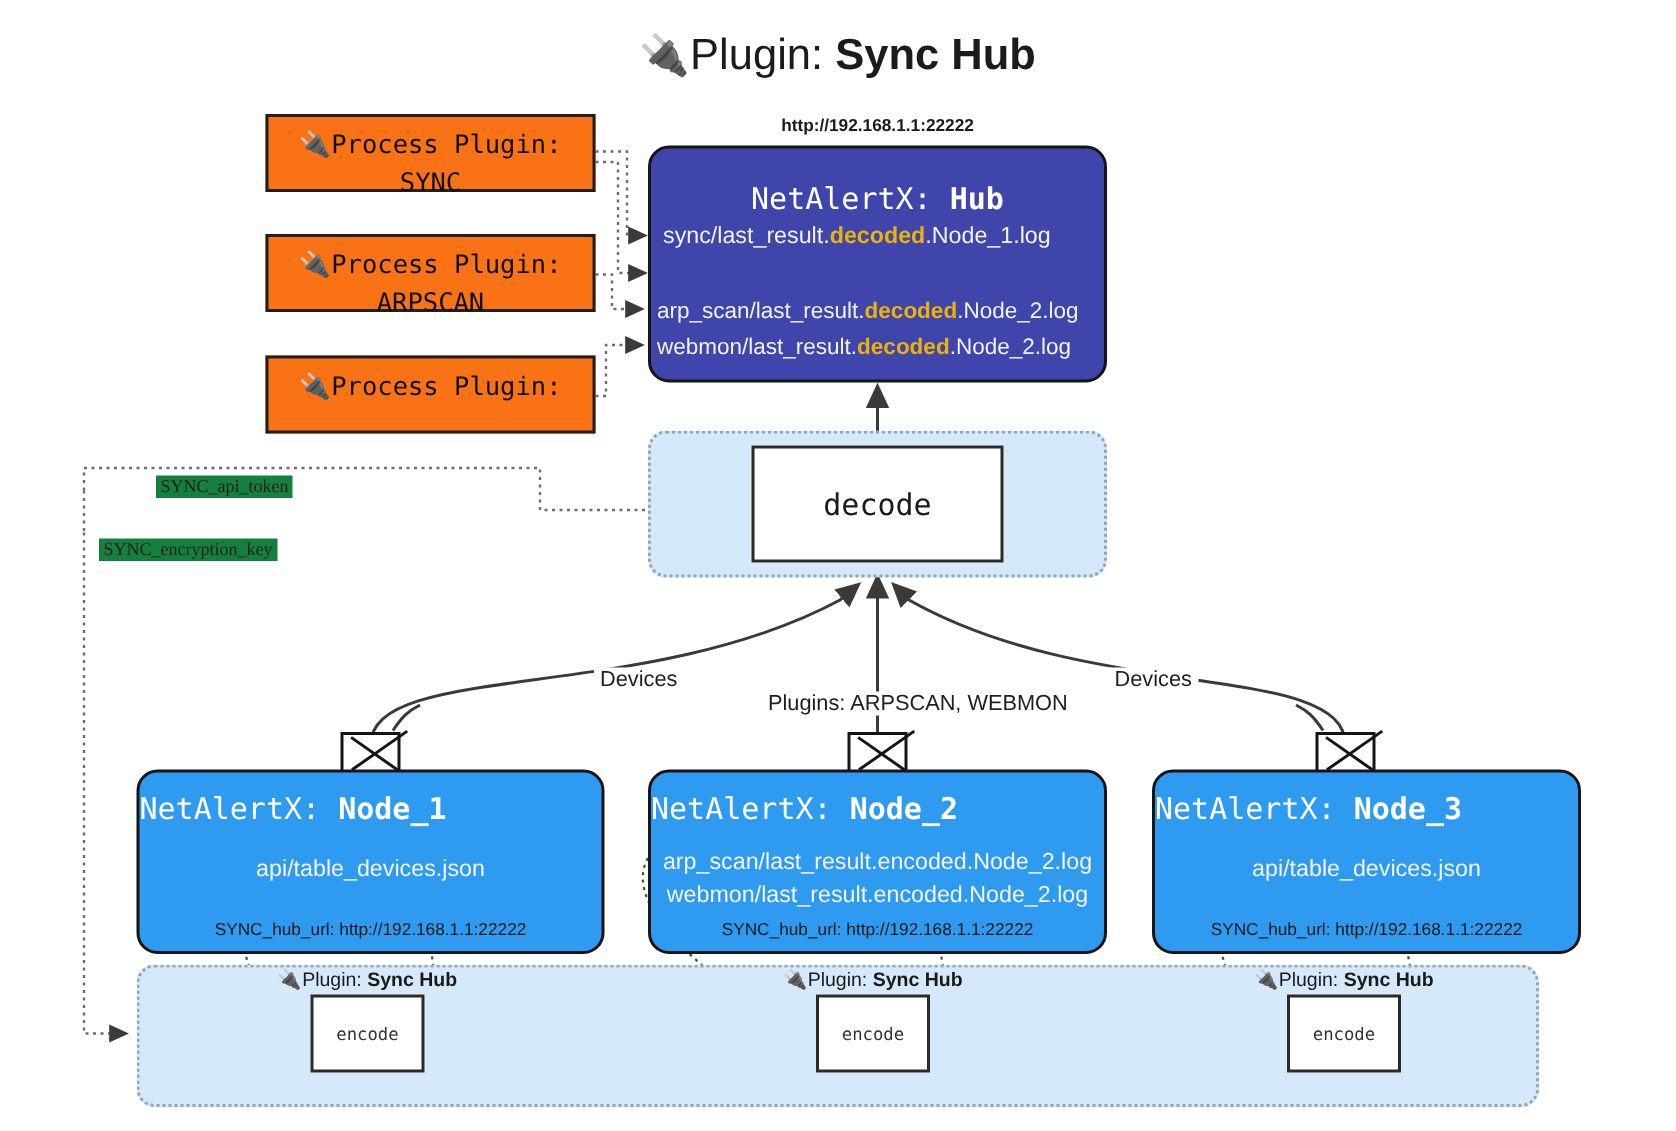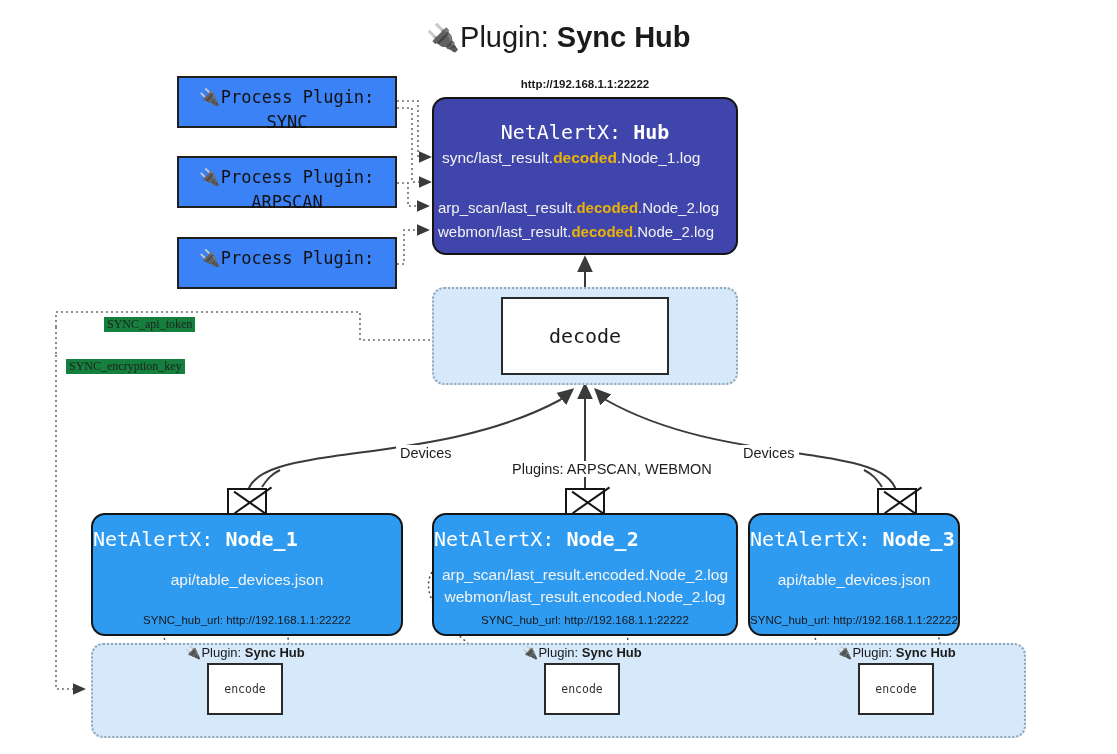--- a/index.html
+++ b/index.html
@@ -43,21 +43,21 @@
     font-size: 29px;
     line-height: 38px;
     color: #1b1b1b;
     white-space: nowrap;
   }
   #title .t-plug { font-size: 27px; }
   #title .t-strong { font-weight: bold; }
 
   
   .proc-box {
-    background: #3b82f6;
+    background: #f97316;
     border: 2px solid #1f1f1f;
     font-family: "DejaVu Sans Mono", "Liberation Mono", monospace;
     font-size: 17px;
     line-height: 25px;
     text-align: center;
     padding-top: 7px;
     color: #111111;
     letter-spacing: 0px;
   }
   .proc-box .p-line1 { display: block; white-space: nowrap; }
@@ -352,21 +352,21 @@
 
   <div class="node net-node" style="left:432px; top:513px; width:306px; height:123px;">
     <div class="nn-title">
       <span>NetAlertX: </span><b>Node_2</b>
     </div>
     <div class="nn-log" style="top:50px;">arp_scan/last_result.encoded.Node_2.log</div>
     <div class="nn-log" style="top:72px;">webmon/last_result.encoded.Node_2.log</div>
     <div class="nn-hub-url" style="top:99px;">SYNC_hub_url: http://192.168.1.1:22222</div>
   </div>
 
-  <div class="node net-node" style="left:748px; top:513px; width:212px; height:123px;">
+  <div class="node net-node" style="left:768px; top:513px; width:286px; height:123px;">
     <div class="nn-title">
       <span>NetAlertX: </span><b>Node_3</b>
     </div>
     <div class="nn-log" style="top:55px;">api/table_devices.json</div>
     <div class="nn-hub-url" style="top:99px;">SYNC_hub_url: http://192.168.1.1:22222</div>
   </div>
 
   <div class="node" id="encode-band" style="left:91px; top:643px; width:935px; height:95px;"></div>
 
   <div class="encode-caption" style="left:165px; top:645px; width:160px;">

